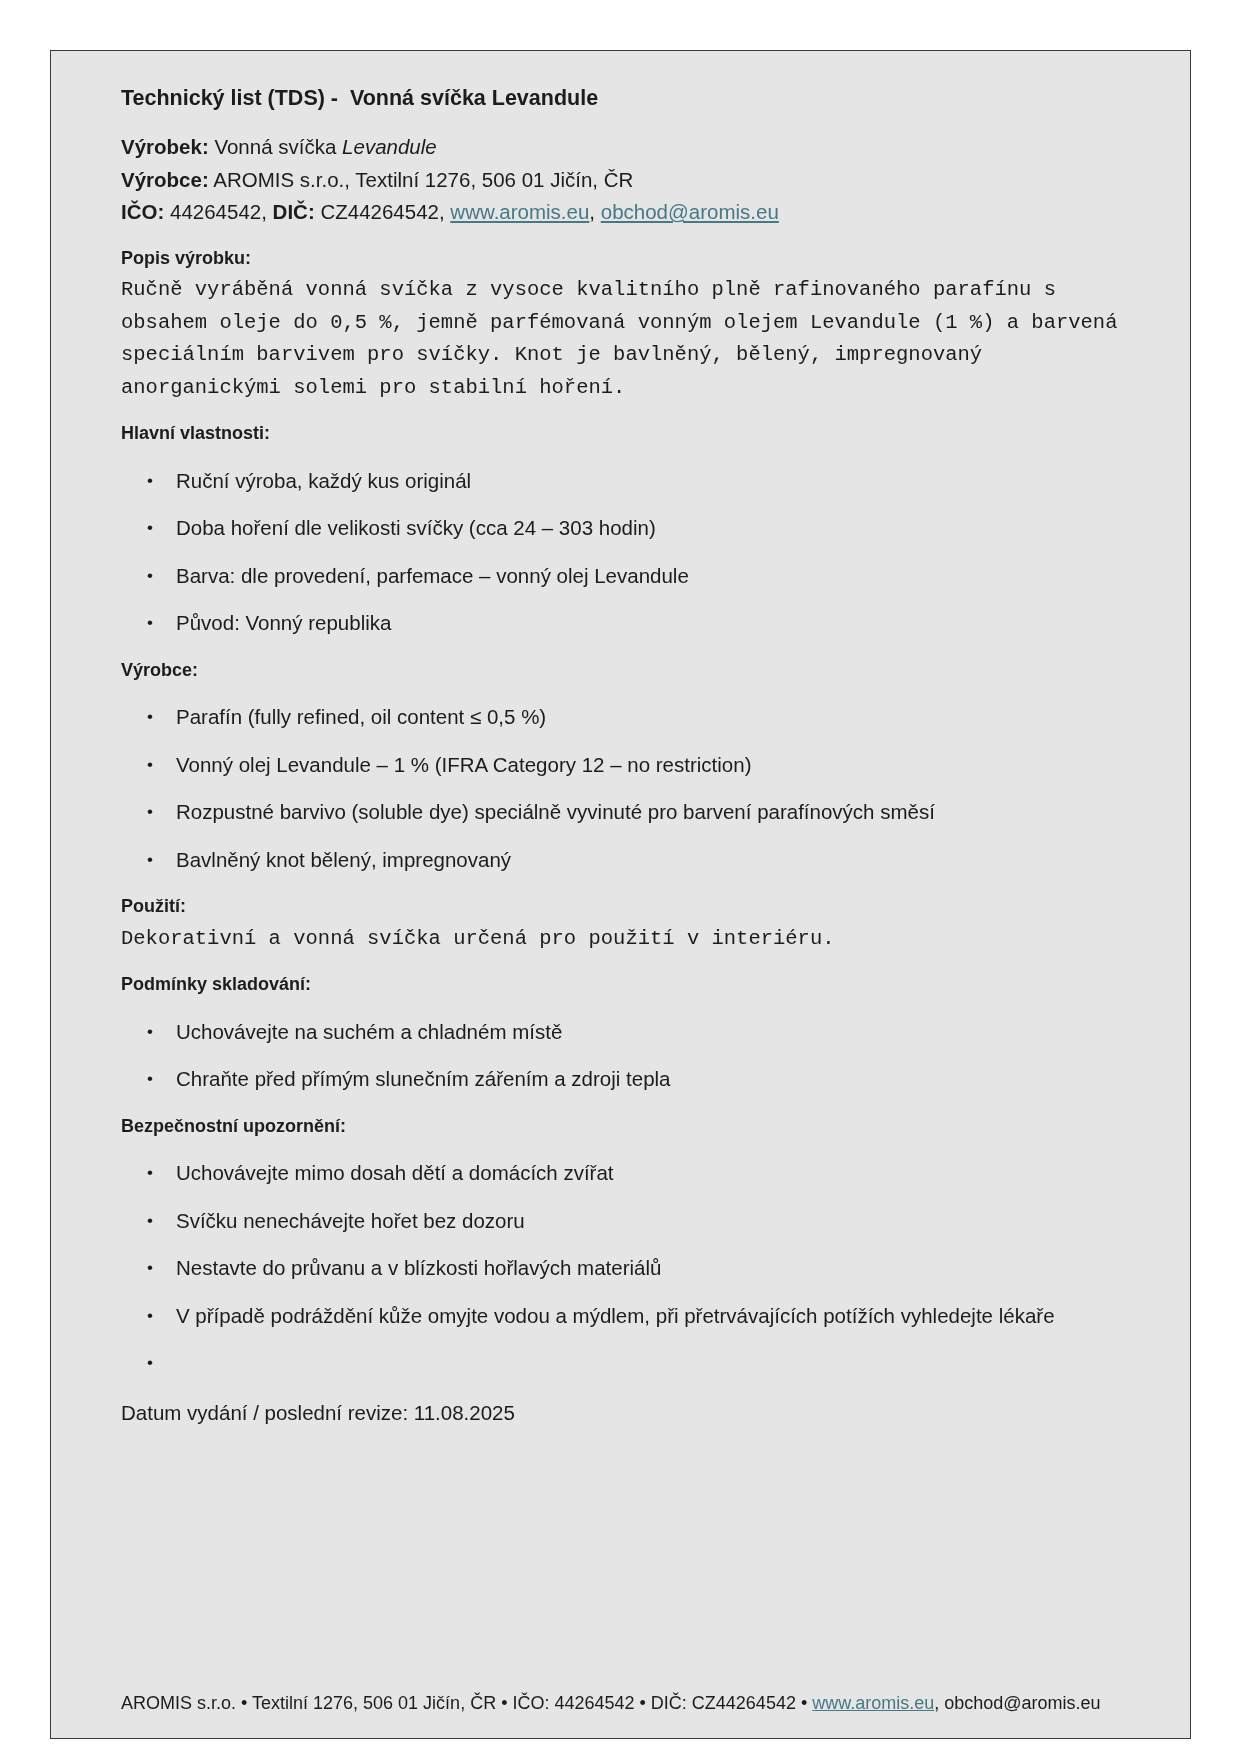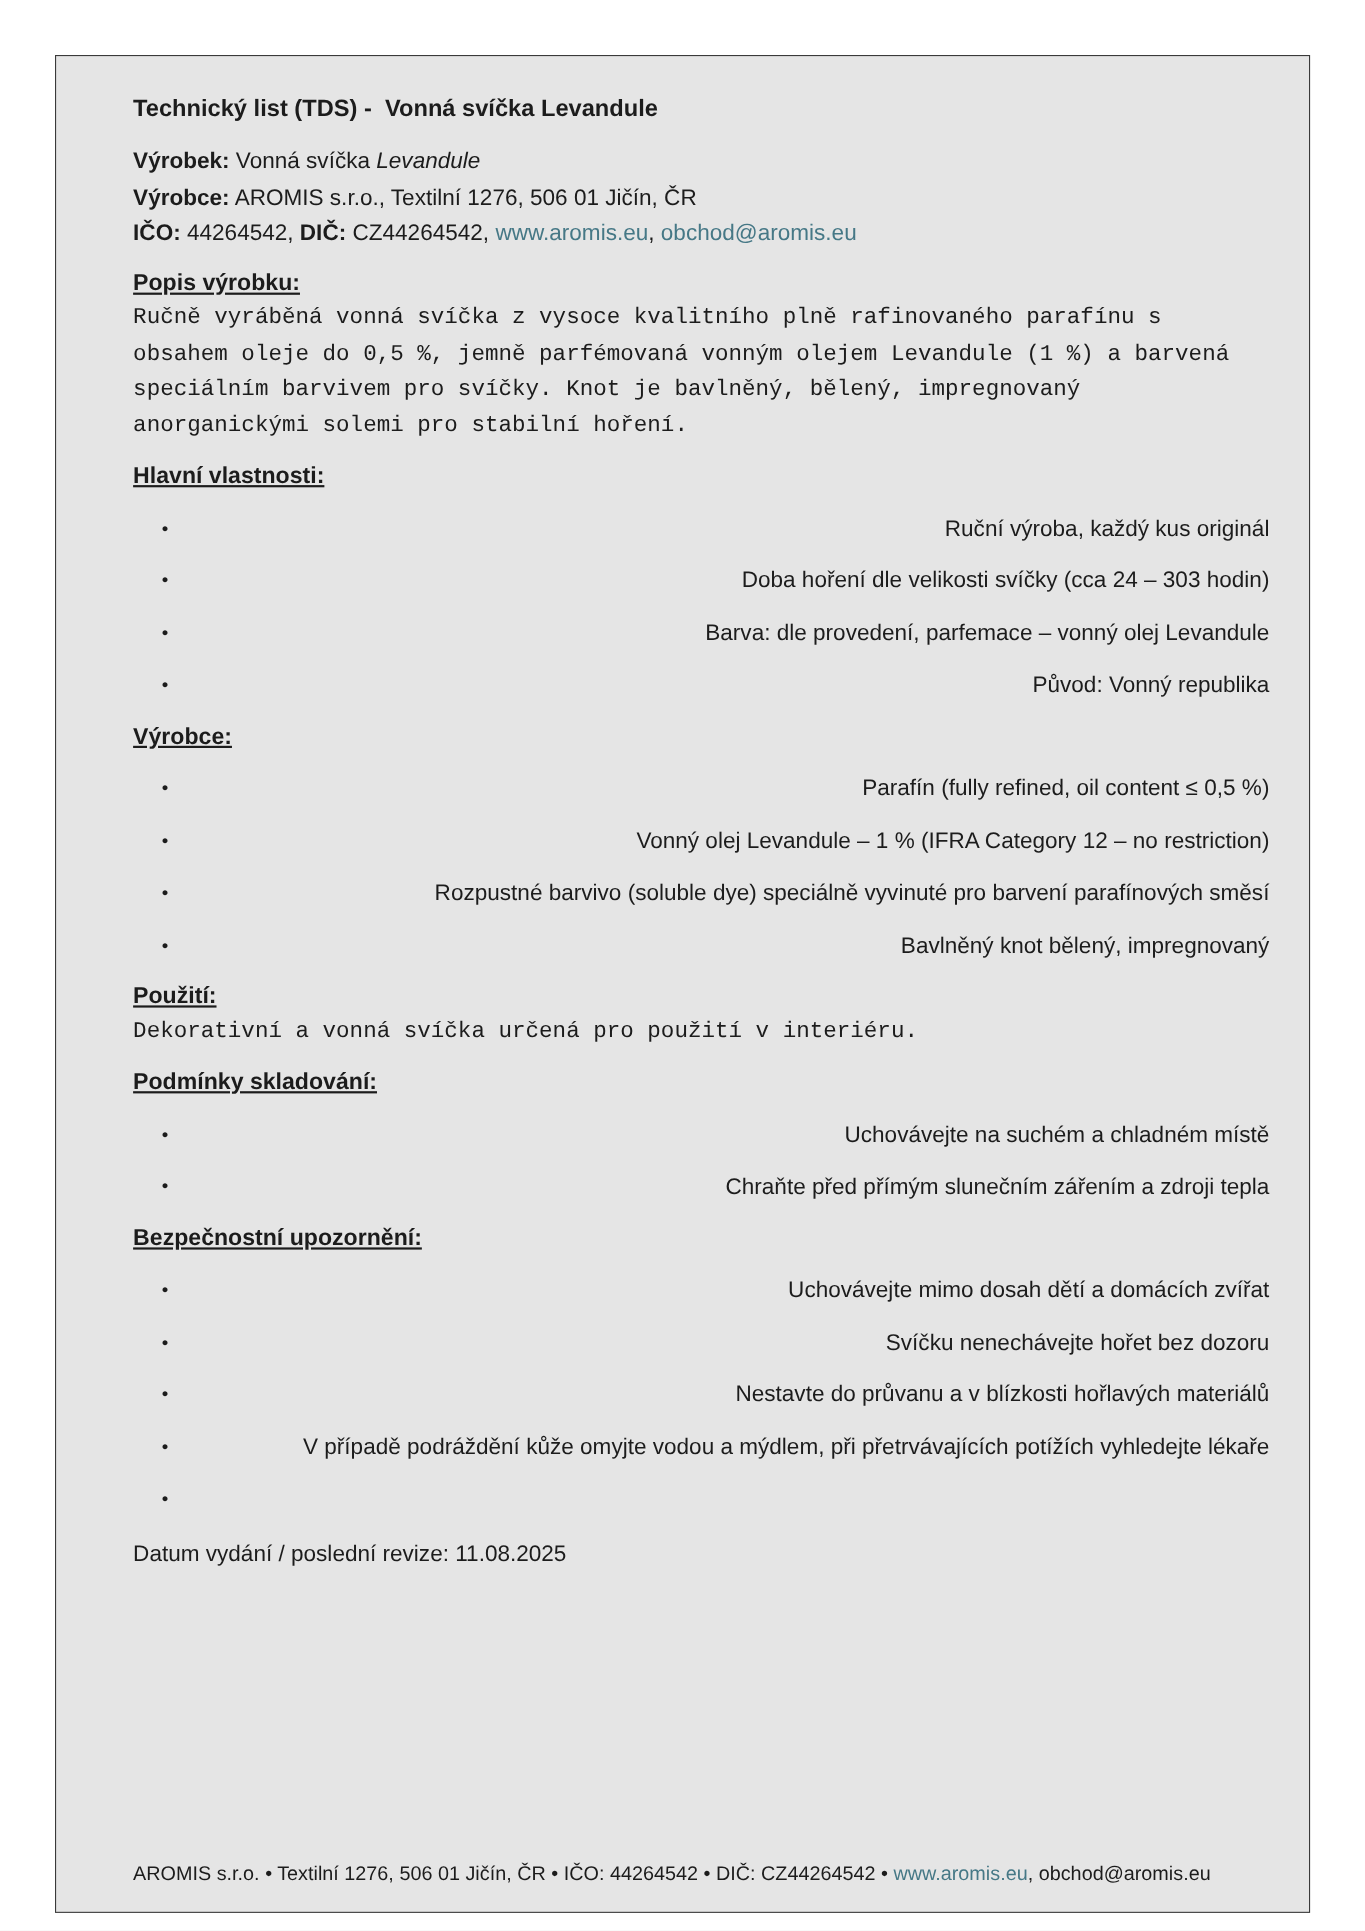--- a/index.html
+++ b/index.html
@@ -36,28 +36,28 @@
     margin: 0 0 16px 0;
     white-space: pre-wrap;
   }
   .meta {
     margin: 0 0 13px 0;
   }
   .b { font-weight: 700; }
   .i { font-style: italic; }
   a.link {
     color: #467886;
+    text-decoration: underline;
     cursor: pointer;
   }
   .sec-h {
-    font-size: 21px;
+    font-size: 18px;
     line-height: 32.5px;
     font-weight: 700;
     margin: 0;
-    text-decoration: underline;
   }
   .para {
     margin: 0 0 13px 0;
     font-family: Liberation Mono, monospace;
   }
   ul.blist {
     list-style: none;
     margin: 0 0 14px 0;
     padding: 0 0 0 26px;
   }
@@ -65,21 +65,20 @@
     display: flex;
     margin: 15px 0 0 0;
   }
   ul.blist .bullet {
     flex: none;
     width: 29px;
     font-size: 17px;
   }
   ul.blist .li-text {
     flex: 1;
-    text-align: right;
   }
   .revision {
     margin: 17px 0 0 0;
   }
   .footer {
     position: absolute;
     left: 70px;
     right: 36px;
     bottom: 24px;
     font-size: 18px;

